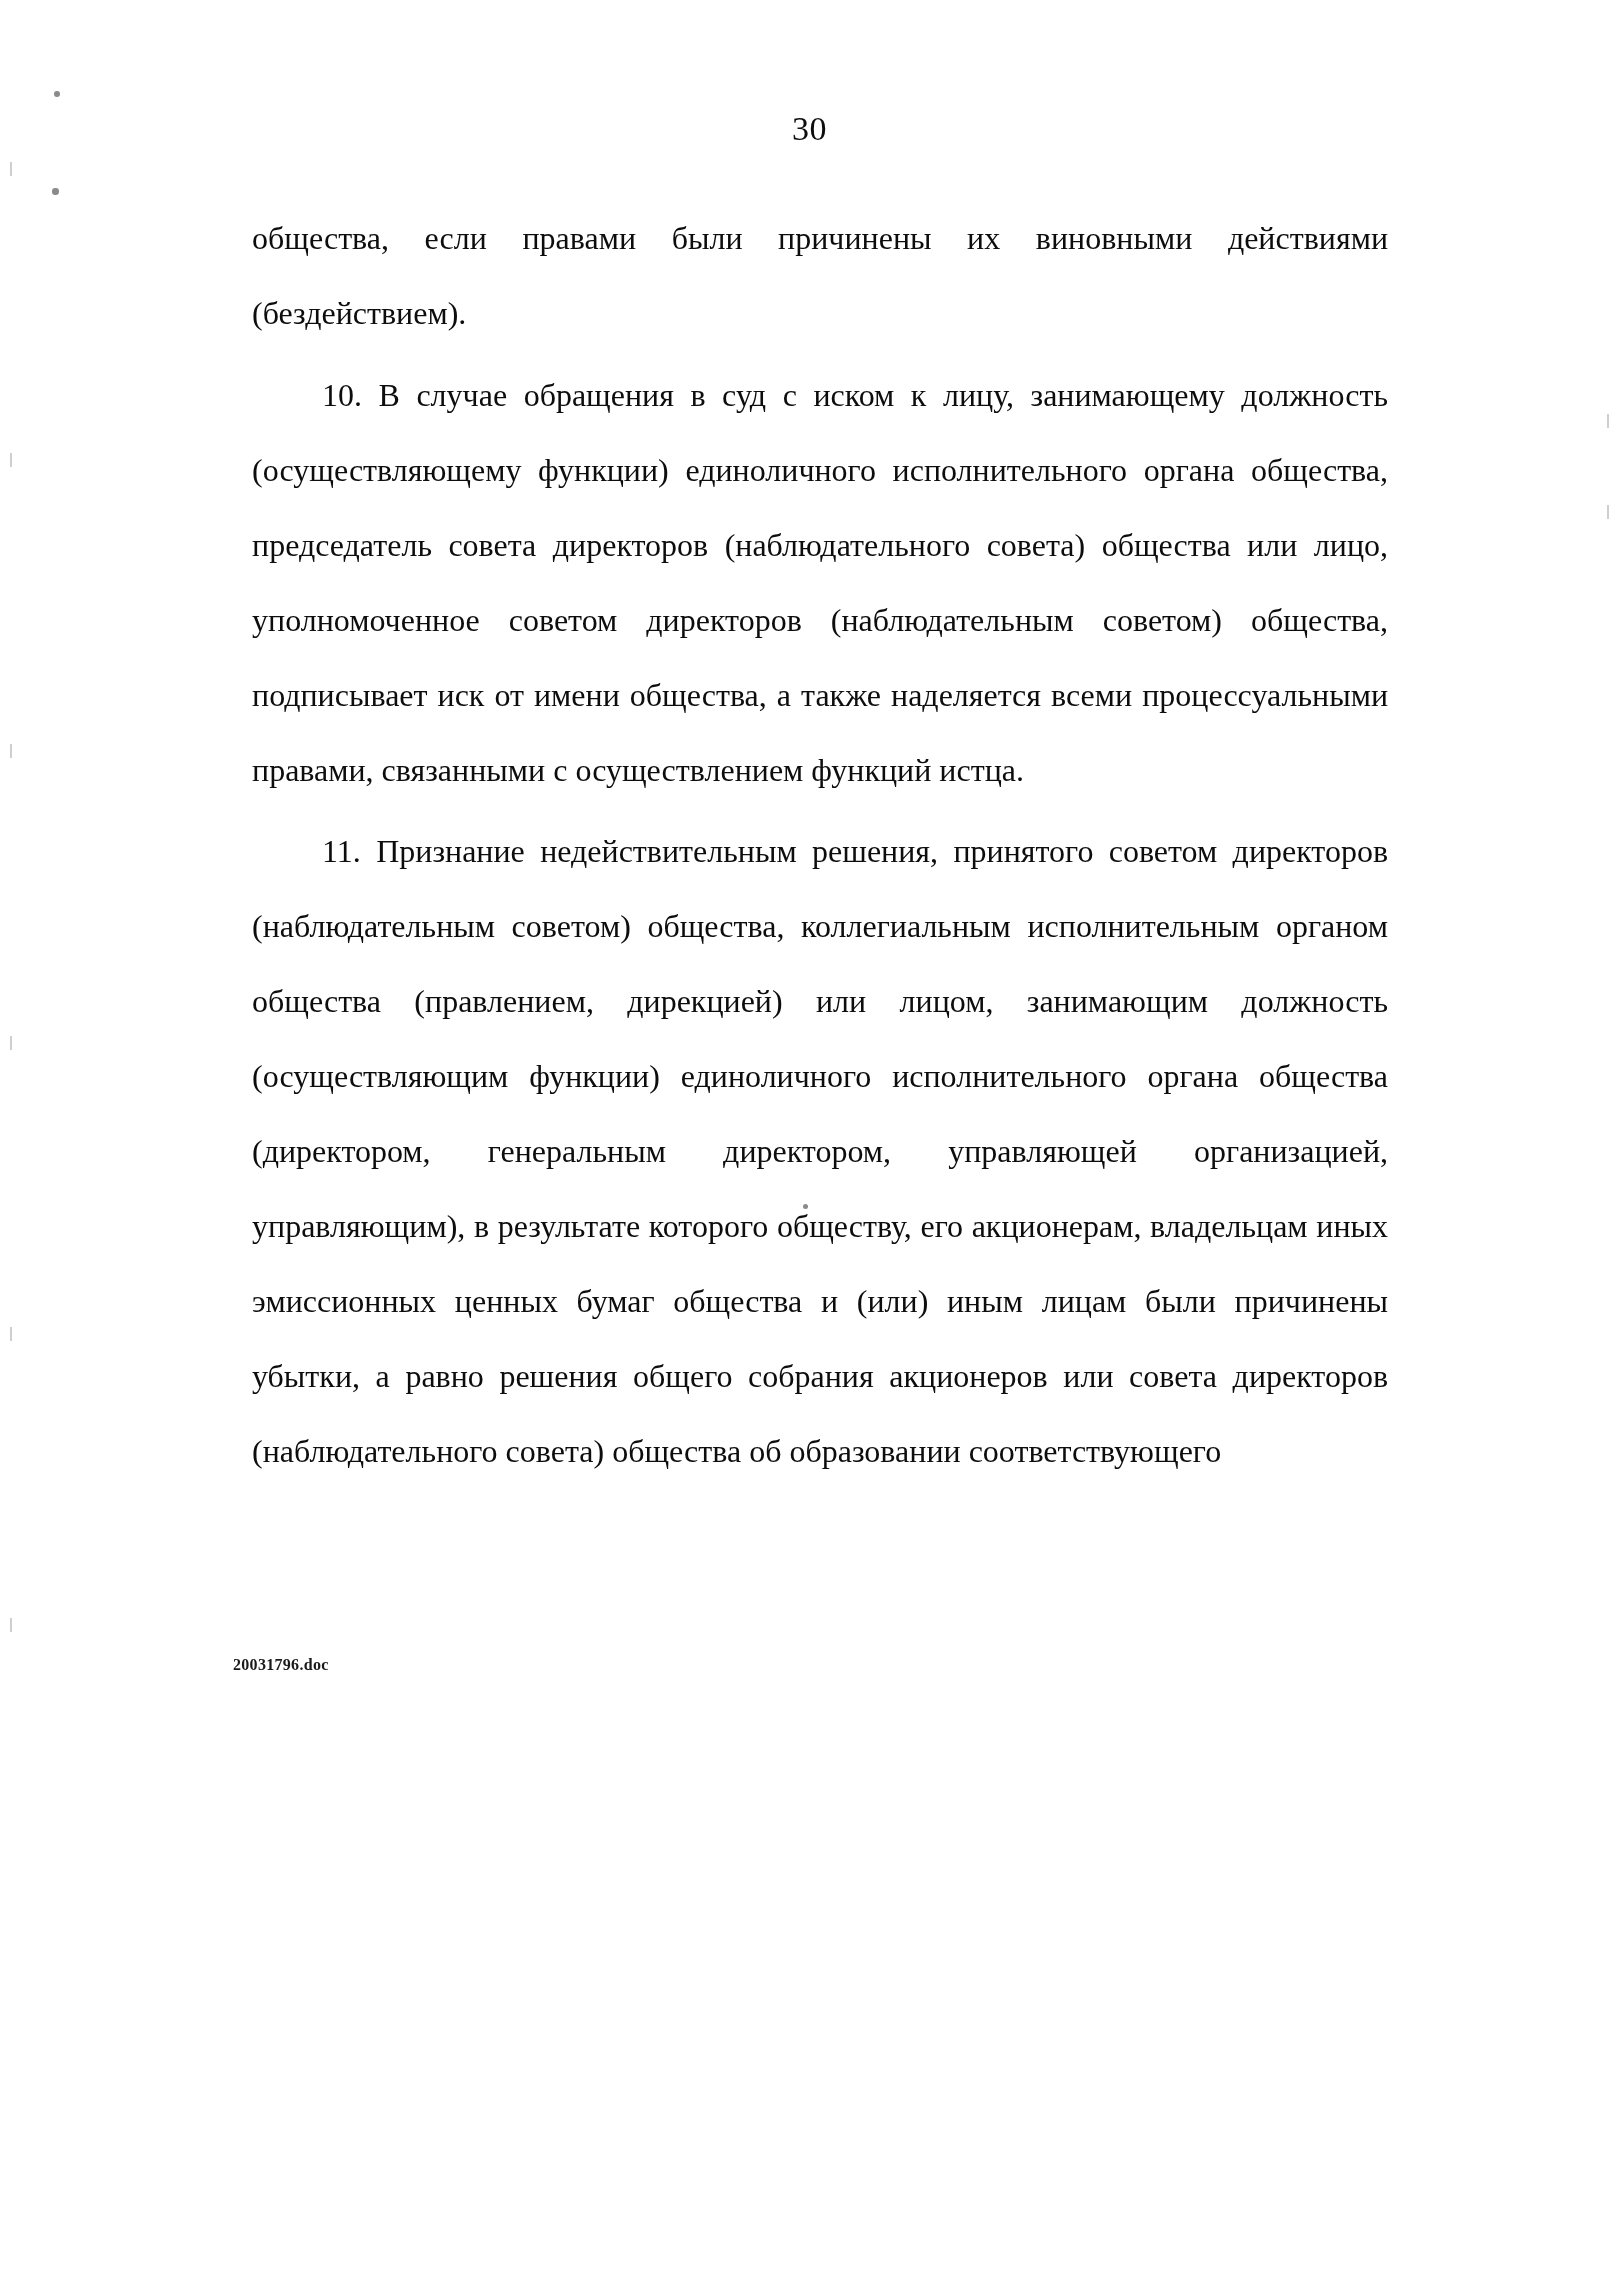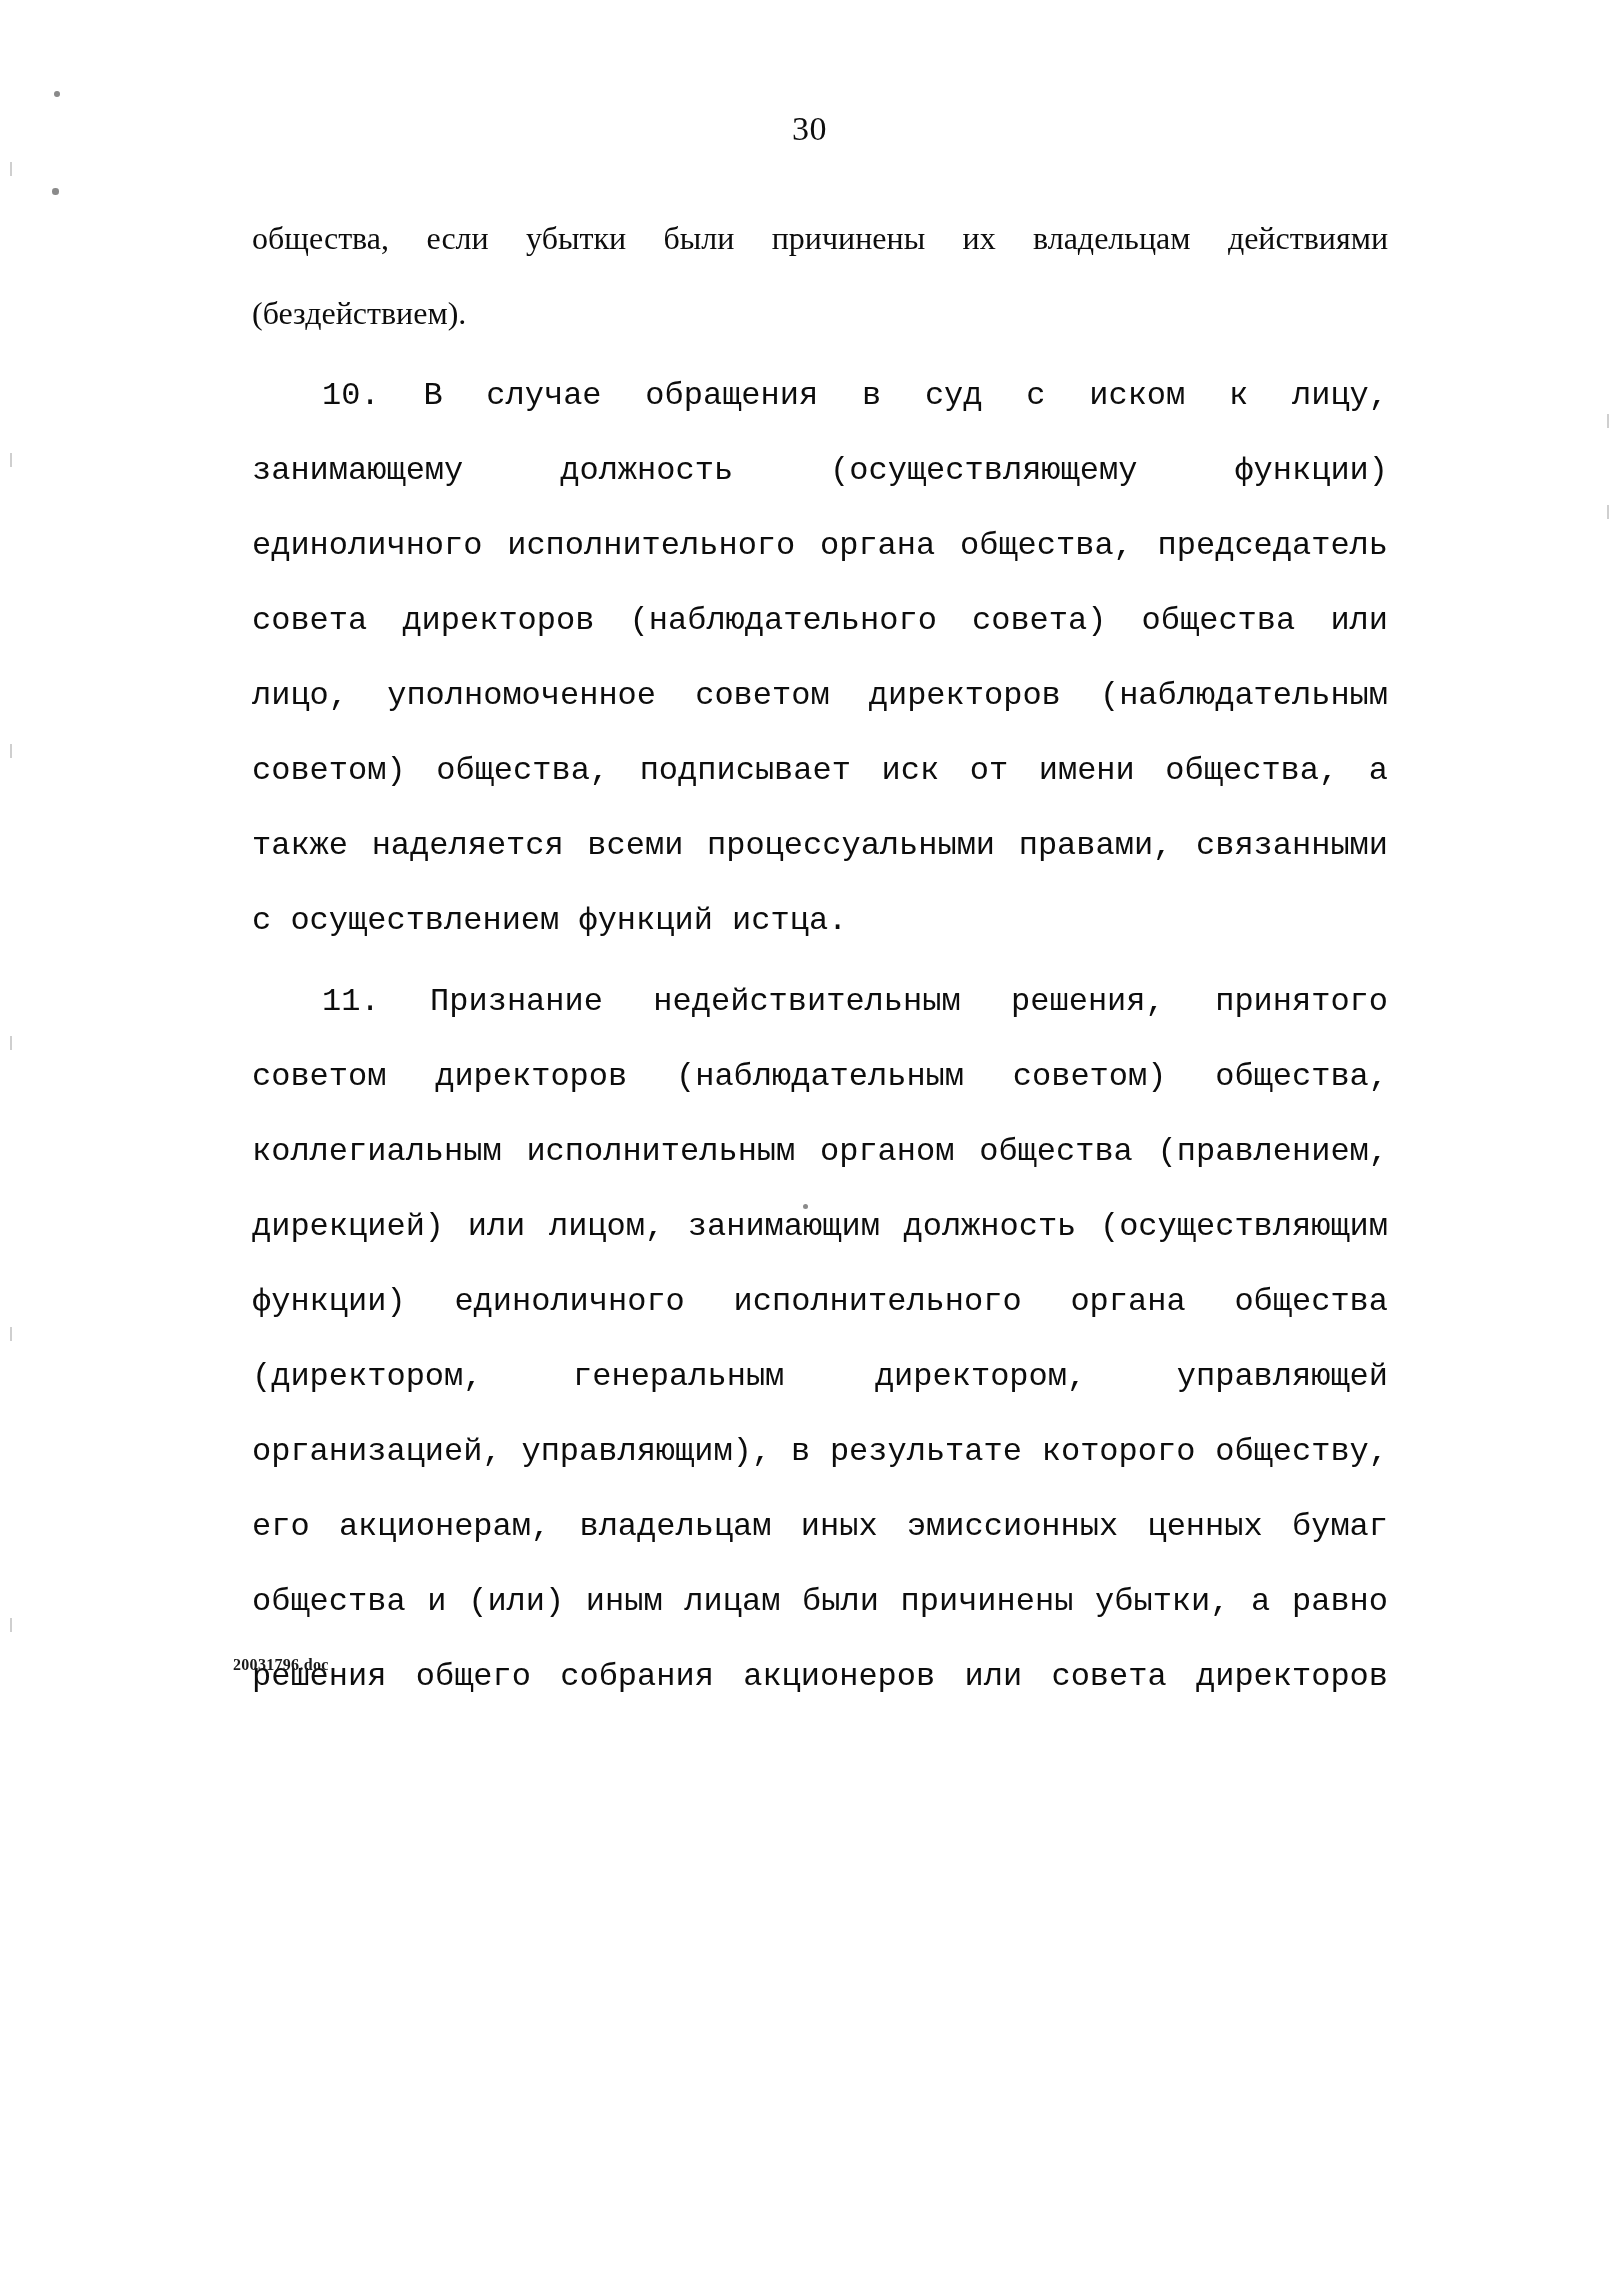--- a/index.html
+++ b/index.html
@@ -36,21 +36,20 @@
     font-size: 32px;
     line-height: 75px;
     text-align: justify;
     margin: 0 0 6.5px 0;
     text-indent: 0;
     -webkit-hyphens: none;
     hyphens: none;
   }
   .para.indent {
     text-indent: 70px;
-    font-family: Liberation Mono, monospace;
   }
   .para:last-child {
     text-align: justify;
   }
   .footer {
     position: absolute;
     left: 233px;
     bottom: 57px;
     font-size: 16px;
     font-family: "Liberation Serif", "DejaVu Serif", serif;
@@ -87,21 +86,21 @@
   <div class="edge-tick" style="left:10.4px; top:1327px;"></div>
   <div class="edge-tick" style="left:10.4px; top:1618px;"></div>
   <div class="edge-tick" style="left:10.4px; top:1909px;"></div>
   <div class="edge-tick" style="left:10.4px; top:2130px;"></div>
   <div class="edge-tick" style="left:1607px; top:414px;"></div>
   <div class="edge-tick" style="left:1607px; top:505px;"></div>
 
   <div class="page-number">30</div>
 
   <div class="content">
-    <p class="para">общества, если убытки были причинены их владельцам действиями (бездействием).</p>
+    <p class="para">общества, если правами были причинены их виновными действиями (бездействием).</p>
     <p class="para indent">10. В случае обращения в суд с иском к лицу, занимающему должность (осуществляющему функции) единоличного исполнительного органа общества, председатель совета директоров (наблюдательного совета) общества или лицо, уполномоченное советом директоров (наблюдательным советом) общества, подписывает иск от имени общества, а также наделяется всеми процессуальными правами, связанными с осуществлением функций истца.</p>
     <p class="para indent">11. Признание недействительным решения, принятого советом директоров (наблюдательным советом) общества, коллегиальным исполнительным органом общества (правлением, дирекцией) или лицом, занимающим должность (осуществляющим функции) единоличного исполнительного органа общества (директором, генеральным директором, управляющей организацией, управляющим), в результате которого обществу, его акционерам, владельцам иных эмиссионных ценных бумаг общества и (или) иным лицам были причинены убытки, а равно решения общего собрания акционеров или совета директоров (наблюдательного совета) общества об образовании соответствующего</p>
   </div>
 
   <div class="footer">20031796.doc</div>
 
 </div>
 
 
 </body></html>

